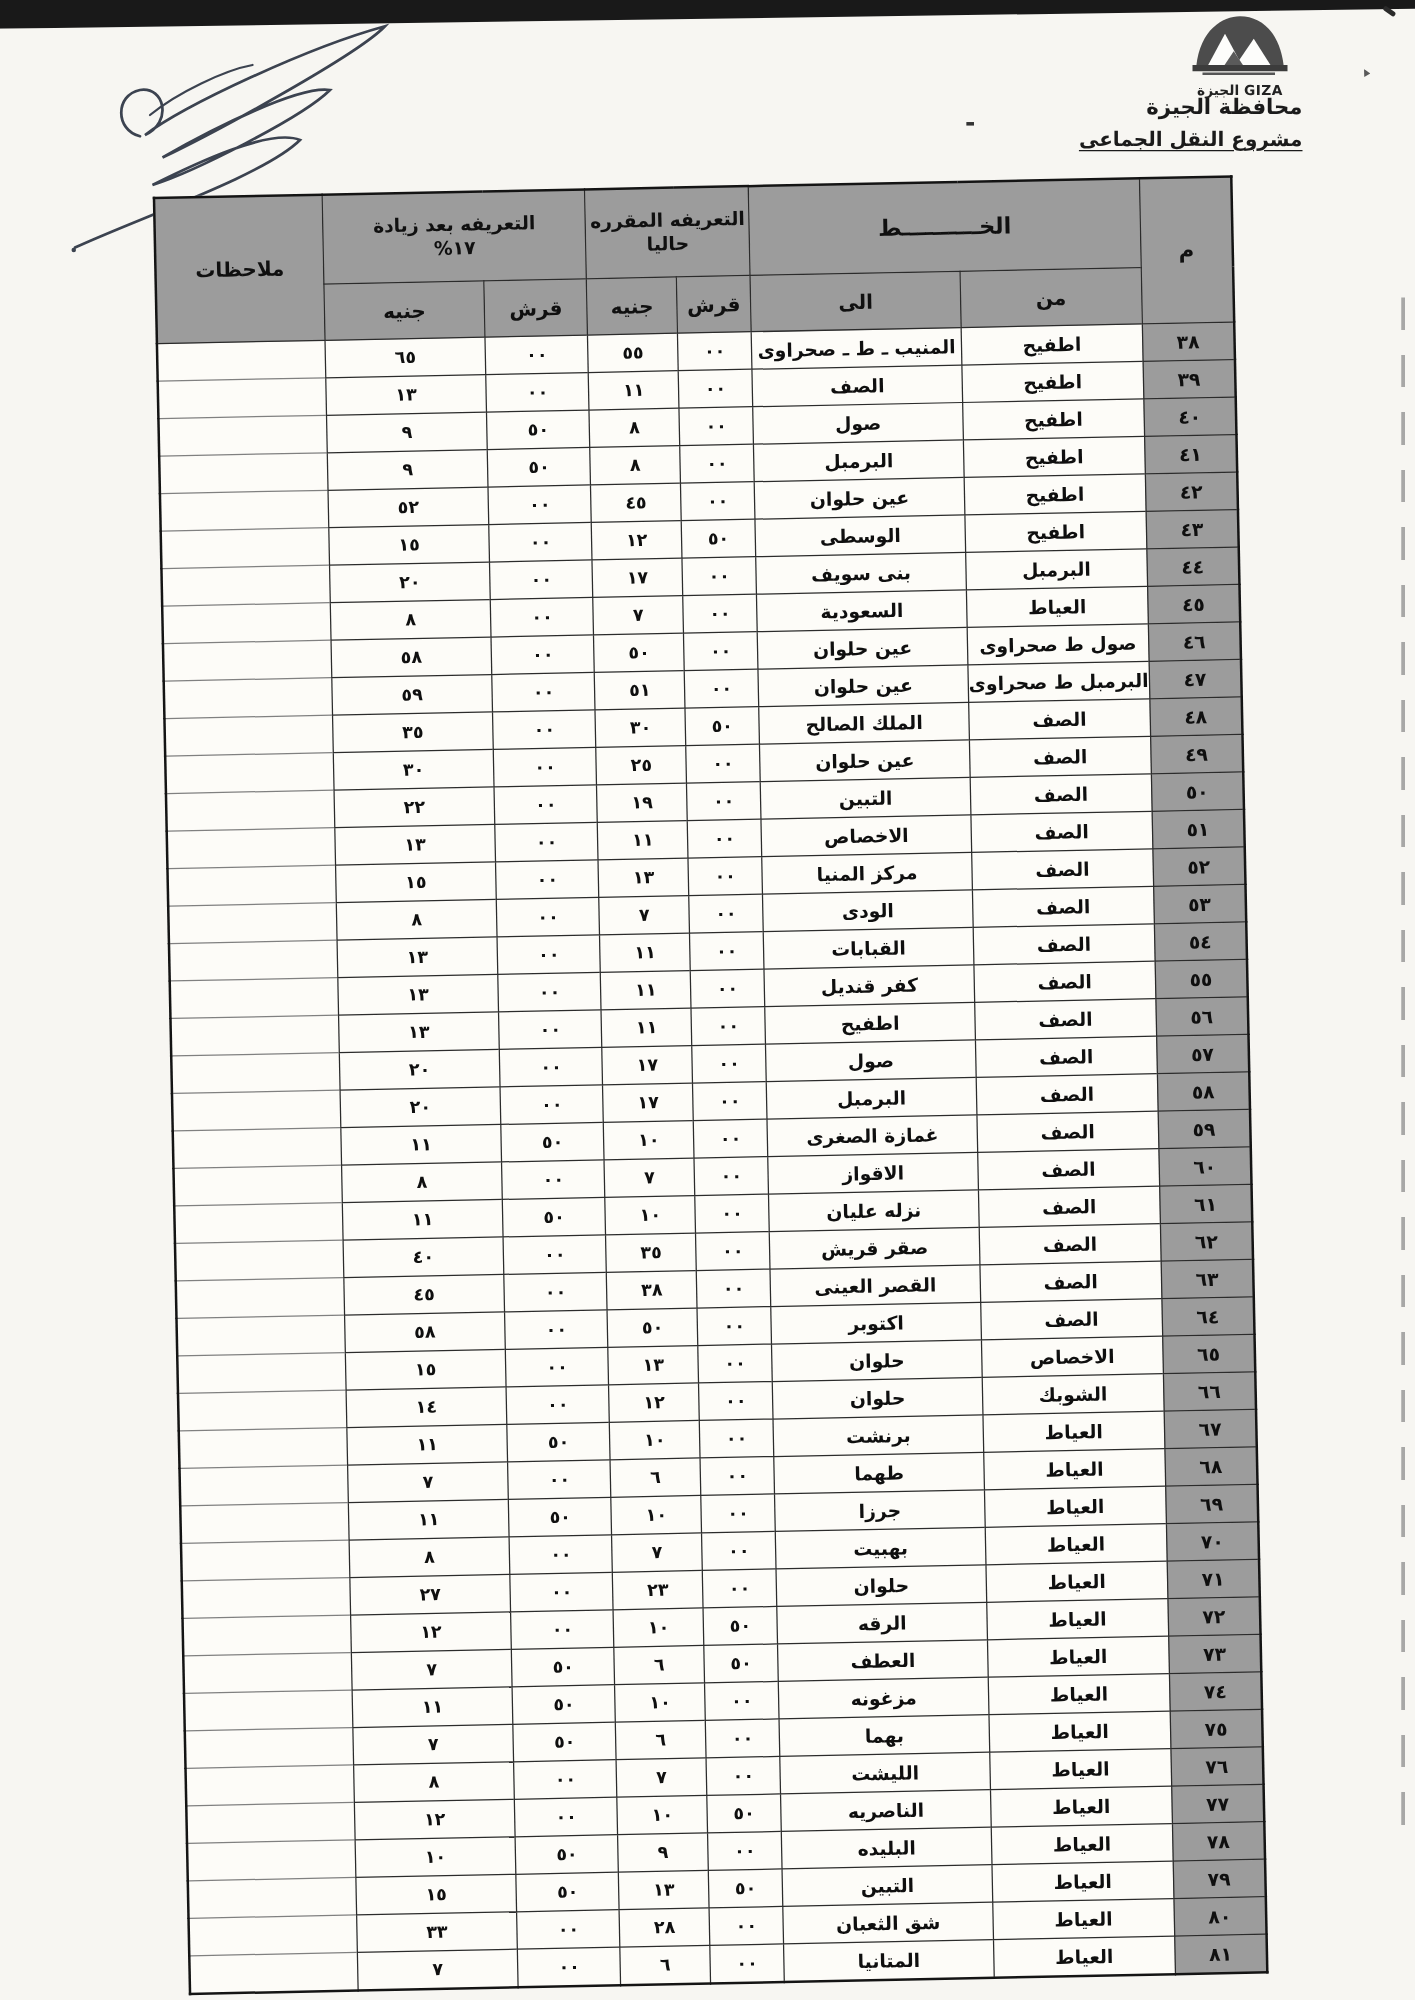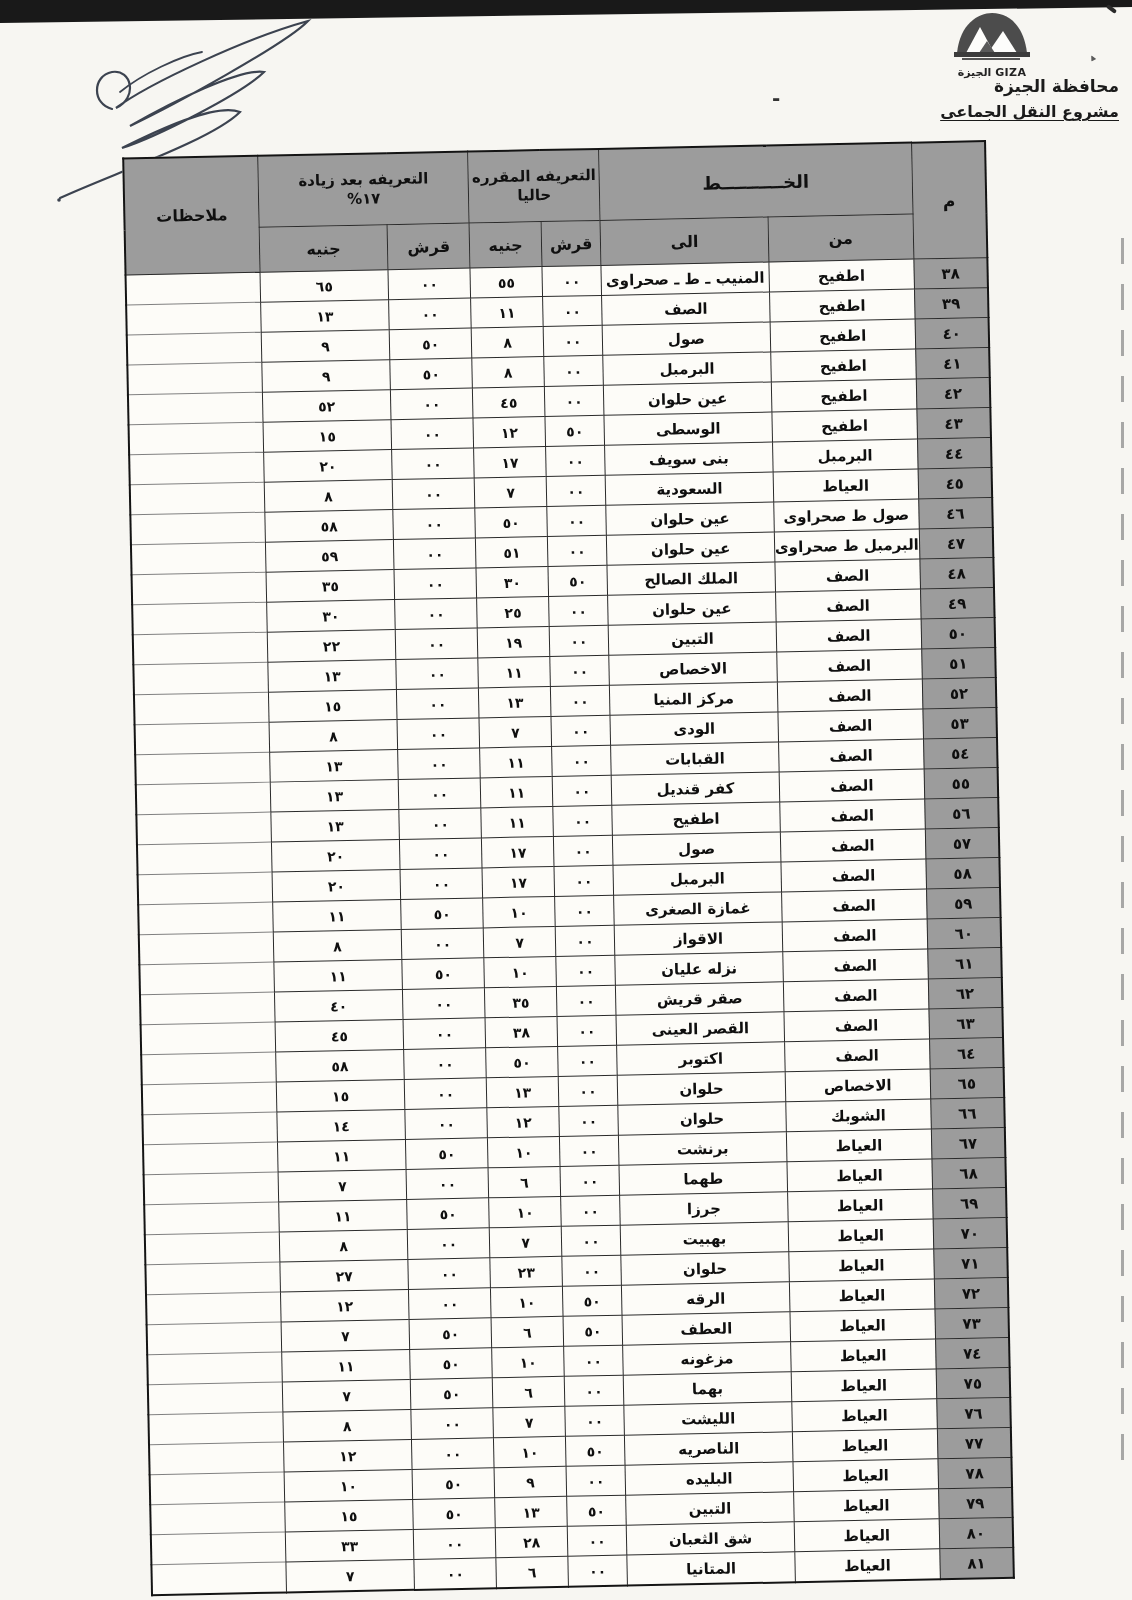--- a/index.html
+++ b/index.html
@@ -15,21 +15,21 @@
   }
   .corner-speck{position:absolute;left:1106px;top:7px;width:11px;height:4px;background:#2a2a2a;transform:rotate(36deg);border-radius:2px;}
   .speck-2{position:absolute;left:1090px;top:56px;width:6px;height:6px;background:#5a5a5a;transform:rotate(20deg);clip-path:polygon(0 0,100% 30%,40% 100%);}
   .right-edge{
     position:absolute;left:1121px;top:238px;width:3px;height:1240px;opacity:.75;
     background:repeating-linear-gradient(to bottom,#8d8d8d 0 26px,rgba(0,0,0,0) 26px 46px);
   }
   
   .logo{position:absolute;left:942px;top:8px;width:100px;text-align:center;}
   .logo-caption{font-size:11px;font-weight:bold;color:#222;letter-spacing:.4px;margin-top:0;}
-  .org{position:absolute;left:905px;top:74px;width:214px;direction:rtl;text-align:right;line-height:25px;}
+  .org{position:absolute;left:828px;top:74px;width:214px;direction:rtl;text-align:right;line-height:25px;}
   .org-line1{font-size:17px;font-weight:bold;color:#1b1b1b;}
   .org-line2{font-size:16px;font-weight:bold;color:#1b1b1b;text-decoration:underline;text-underline-offset:3px;text-align:center;}
   .page-dash{position:absolute;left:772px;top:86px;font-size:20px;font-weight:bold;color:#333;}
   .signature{position:absolute;left:50px;top:14px;}
   
   .table-wrap{position:absolute;left:122px;top:140px;width:870px;transform:rotate(-1.15deg);transform-origin:top right;}
   table.fares{border-collapse:collapse;width:864px;direction:rtl;background:#fefdfa;border:2.6px solid #141414;}
   .fares th,.fares td{border:1.4px solid #2b2b2b;padding:0;text-align:center;vertical-align:middle;}
   .fares thead th{background:#9c9c9c;font-weight:bold;color:#101010;}
   .h-serial{font-size:17px;}

